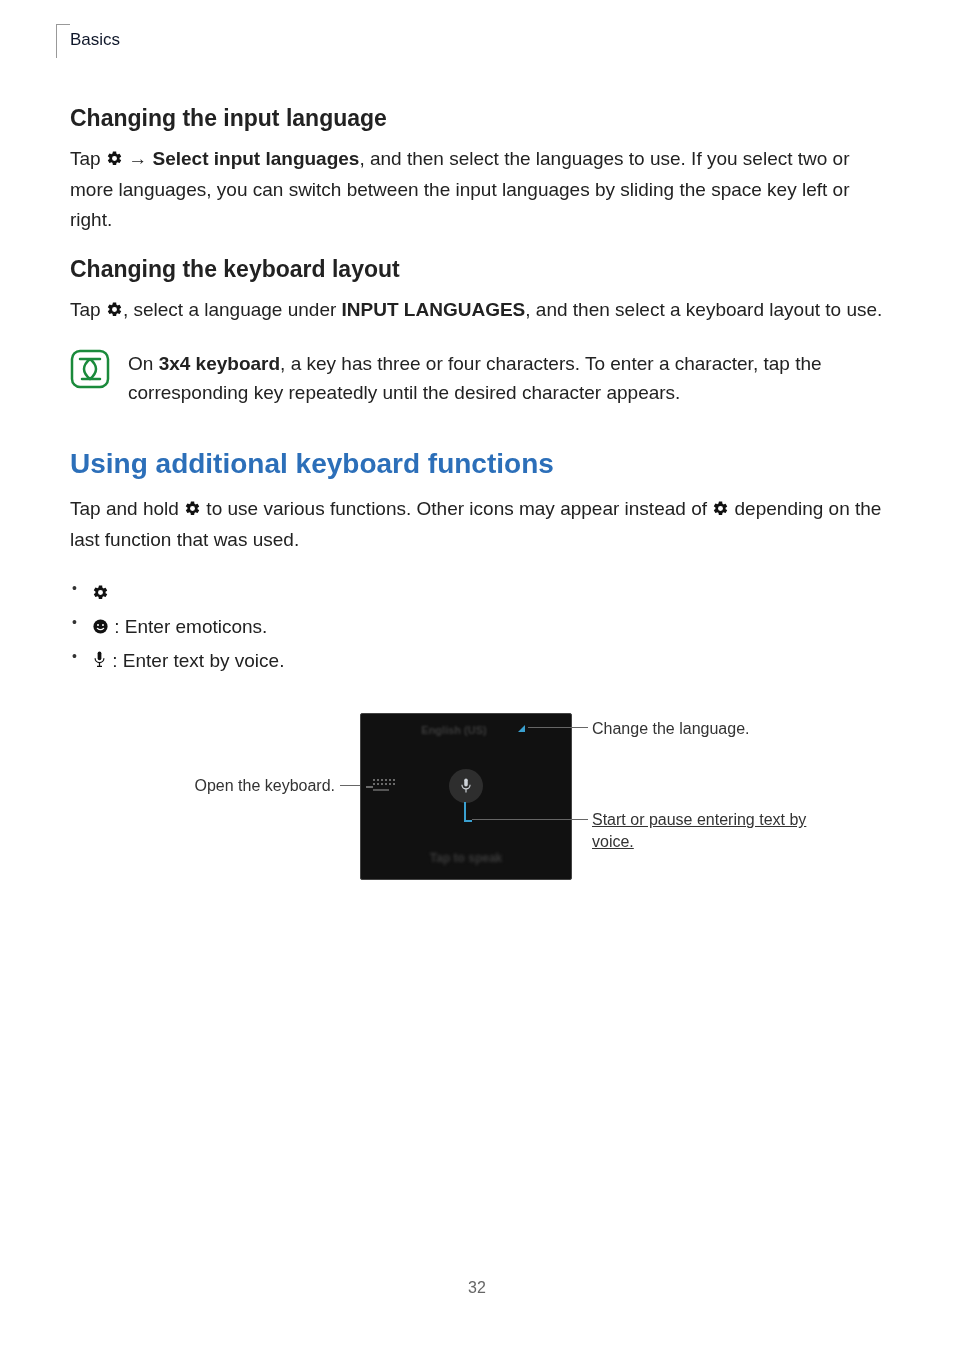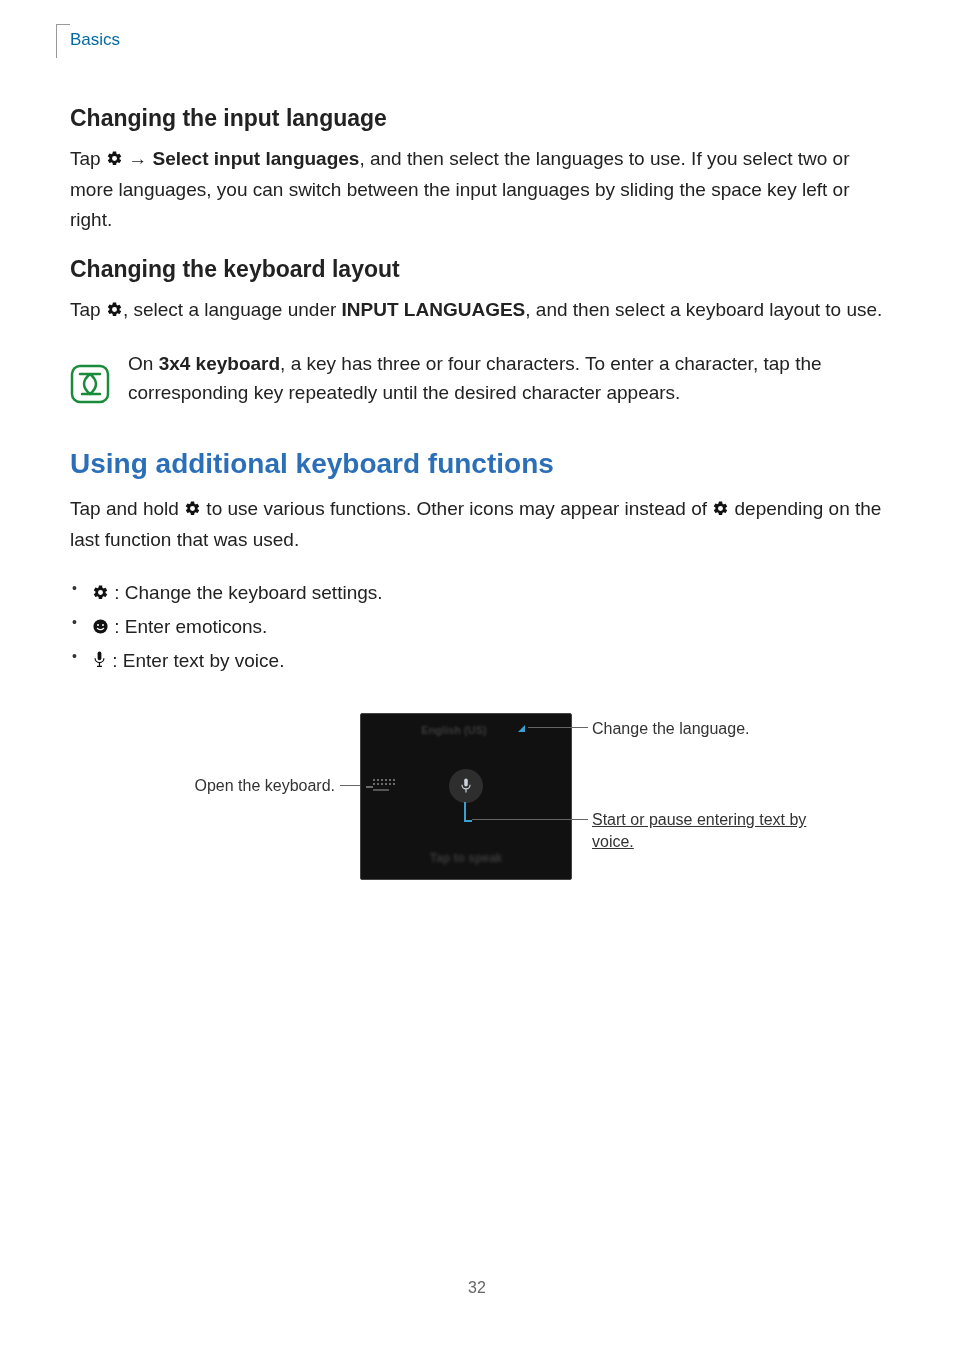--- a/index.html
+++ b/index.html
@@ -14,21 +14,21 @@
     width: 954px;
     min-height: 1350px;
     position: relative;
     box-sizing: border-box;
   }
   .running-head {
     position: absolute;
     top: 30px;
     left: 70px;
     font-size: 17px;
-    color: #0369a1;
+    color: #0f172a;
     font-weight: 400;
   }
   .running-head .tick {
     border-left: 1.5px solid #999;
     height: 34px;
     position: absolute;
     left: -14px;
     top: -6px;
   }
   .running-head .tick2 {
@@ -57,21 +57,21 @@
     font-size: 19px;
     line-height: 1.55;
     margin: 0 0 22px 0;
     color: #222;
     font-weight: 400;
   }
   .bold { font-weight: 700; margin-top: 34px; }
   .arrow { font-family: Arial, sans-serif; }
   .note-box {
     display: flex;
-    align-items: flex-end;
+    align-items: flex-start;
     gap: 18px;
     margin: 6px 0 14px 0;
   }
   .note-text {
     font-size: 19px;
     line-height: 1.55;
     color: #222;
     flex: 1;
   }
   ul.bullets {
@@ -262,21 +262,21 @@
             <path fill="#111" d="M19.14,12.94a7.14,7.14,0,0,0,.05-.94,7.14,7.14,0,0,0-.05-.94l2.03-1.58a.5.5,0,0,0,.12-.64l-1.92-3.32a.5.5,0,0,0-.61-.22l-2.39.96a7.03,7.03,0,0,0-1.62-.94l-.36-2.54A.5.5,0,0,0,13.9,2h-3.8a.5.5,0,0,0-.49.42L9.25,4.96a7.03,7.03,0,0,0-1.62.94l-2.39-.96a.5.5,0,0,0-.61.22L2.71,8.48a.5.5,0,0,0,.12.64l2.03,1.58a7.14,7.14,0,0,0-.05.94,7.14,7.14,0,0,0,.05.94L2.83,14.16a.5.5,0,0,0-.12.64l1.92,3.32a.5.5,0,0,0,.61.22l2.39-.96a7.03,7.03,0,0,0,1.62.94l.36,2.54a.5.5,0,0,0,.49.42h3.8a.5.5,0,0,0,.49-.42l.36-2.54a7.03,7.03,0,0,0,1.62-.94l2.39.96a.5.5,0,0,0,.61-.22l1.92-3.32a.5.5,0,0,0-.12-.64ZM12,15.5A3.5,3.5,0,1,1,15.5,12,3.5,3.5,0,0,1,12,15.5Z"></path>
           </svg></span><span> to use various functions. Other icons may appear instead of </span><span class="gear-svg"><svg width="17" height="17" viewBox="0 0 24 24">
             <path fill="#111" d="M19.14,12.94a7.14,7.14,0,0,0,.05-.94,7.14,7.14,0,0,0-.05-.94l2.03-1.58a.5.5,0,0,0,.12-.64l-1.92-3.32a.5.5,0,0,0-.61-.22l-2.39.96a7.03,7.03,0,0,0-1.62-.94l-.36-2.54A.5.5,0,0,0,13.9,2h-3.8a.5.5,0,0,0-.49.42L9.25,4.96a7.03,7.03,0,0,0-1.62.94l-2.39-.96a.5.5,0,0,0-.61.22L2.71,8.48a.5.5,0,0,0,.12.64l2.03,1.58a7.14,7.14,0,0,0-.05.94,7.14,7.14,0,0,0,.05.94L2.83,14.16a.5.5,0,0,0-.12.64l1.92,3.32a.5.5,0,0,0,.61.22l2.39-.96a7.03,7.03,0,0,0,1.62.94l.36,2.54a.5.5,0,0,0,.49.42h3.8a.5.5,0,0,0,.49-.42l.36-2.54a7.03,7.03,0,0,0,1.62-.94l2.39.96a.5.5,0,0,0,.61-.22l1.92-3.32a.5.5,0,0,0-.12-.64ZM12,15.5A3.5,3.5,0,1,1,15.5,12,3.5,3.5,0,0,1,12,15.5Z"></path>
           </svg></span><span> depending on the last function that was used.</span>
     </p>
 
     <ul class="bullets">
       <li>
         <span class="gear-svg"><svg width="17" height="17" viewBox="0 0 24 24">
               <path fill="#111" d="M19.14,12.94a7.14,7.14,0,0,0,.05-.94,7.14,7.14,0,0,0-.05-.94l2.03-1.58a.5.5,0,0,0,.12-.64l-1.92-3.32a.5.5,0,0,0-.61-.22l-2.39.96a7.03,7.03,0,0,0-1.62-.94l-.36-2.54A.5.5,0,0,0,13.9,2h-3.8a.5.5,0,0,0-.49.42L9.25,4.96a7.03,7.03,0,0,0-1.62.94l-2.39-.96a.5.5,0,0,0-.61.22L2.71,8.48a.5.5,0,0,0,.12.64l2.03,1.58a7.14,7.14,0,0,0-.05.94,7.14,7.14,0,0,0,.05.94L2.83,14.16a.5.5,0,0,0-.12.64l1.92,3.32a.5.5,0,0,0,.61.22l2.39-.96a7.03,7.03,0,0,0,1.62.94l.36,2.54a.5.5,0,0,0,.49.42h3.8a.5.5,0,0,0,.49-.42l.36-2.54a7.03,7.03,0,0,0,1.62-.94l2.39.96a.5.5,0,0,0,.61-.22l1.92-3.32a.5.5,0,0,0-.12-.64ZM12,15.5A3.5,3.5,0,1,1,15.5,12,3.5,3.5,0,0,1,12,15.5Z"></path>
-            </svg></span><span> : Change the keyboard settings.</span>
+            </svg></span>
       </li>
       <li>
         <span class="emo-svg"><svg width="17" height="17" viewBox="0 0 24 24">
               <circle cx="12" cy="12" r="10" fill="#111"></circle>
               <circle cx="8.5" cy="10" r="1.4" fill="#fff"></circle>
               <circle cx="15.5" cy="10" r="1.4" fill="#fff"></circle>
               <path d="M7.5 14.5 Q12 18.5 16.5 14.5" stroke="#fff" stroke-width="1.6" fill="none" stroke-linecap="round"></path>
             </svg></span><span> : Enter emoticons.</span>
       </li>
       <li>

